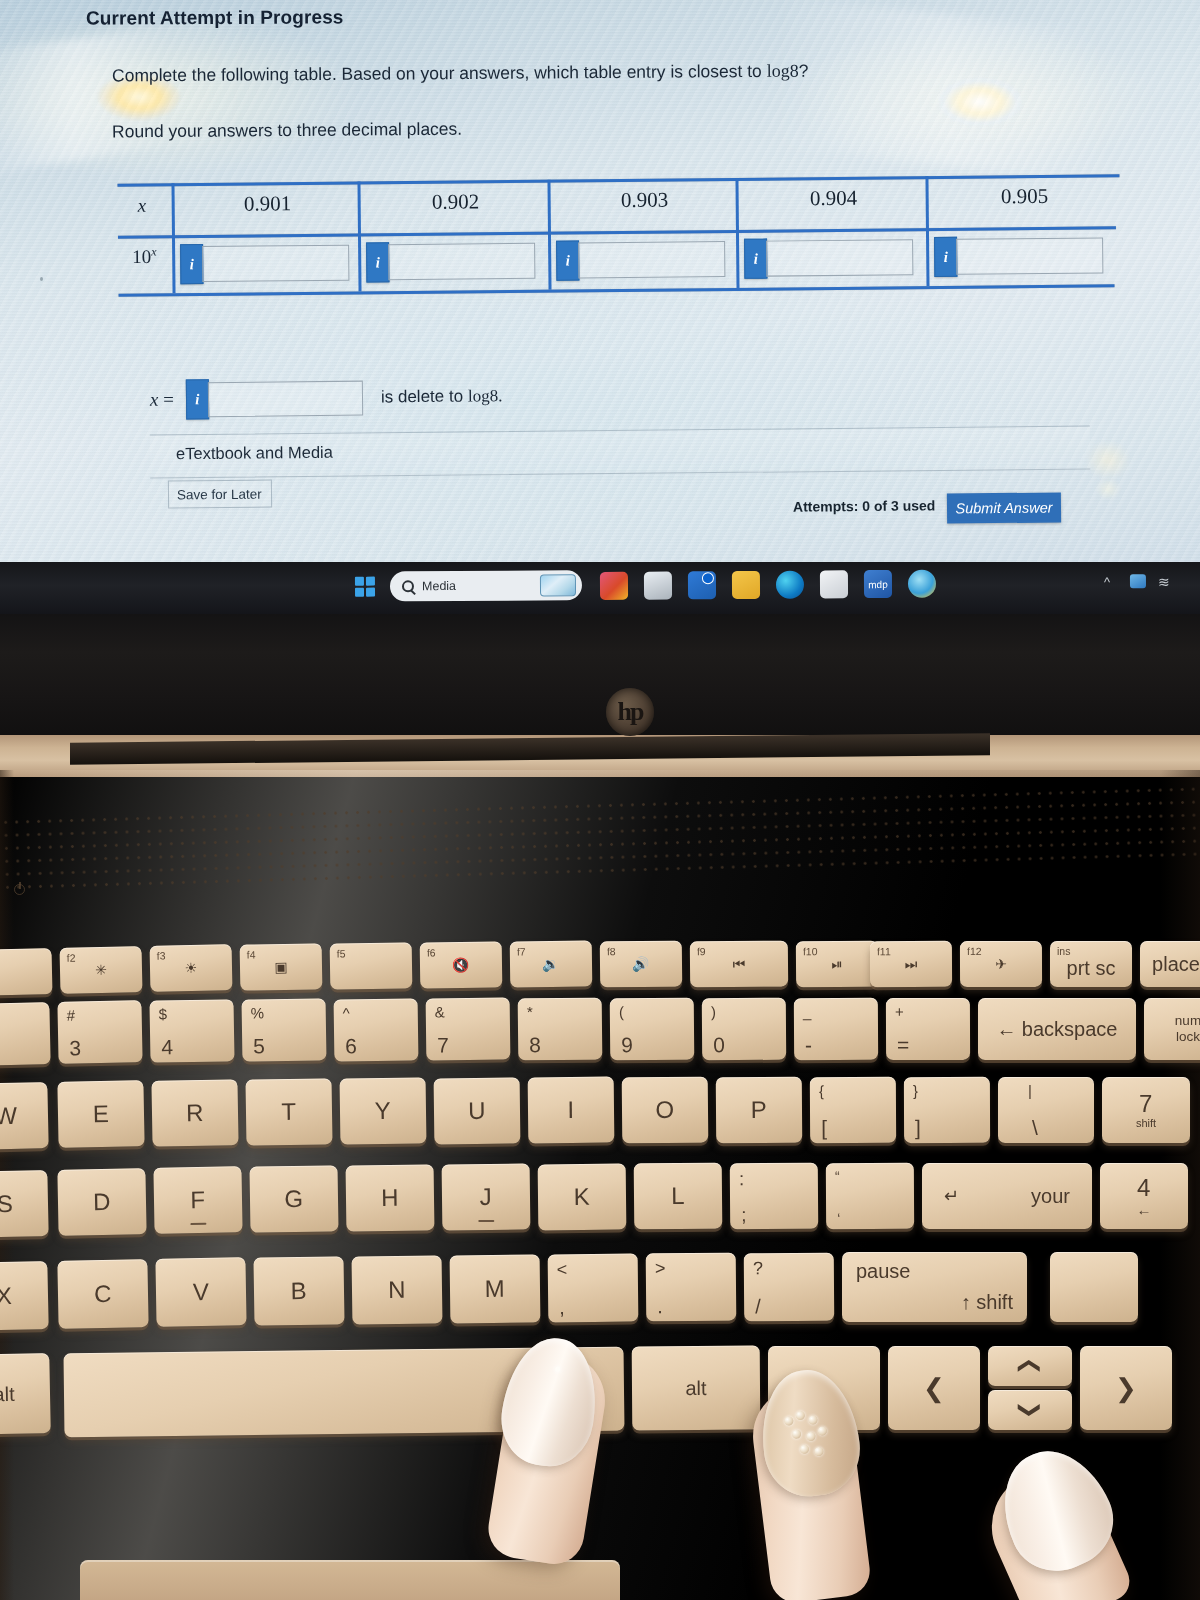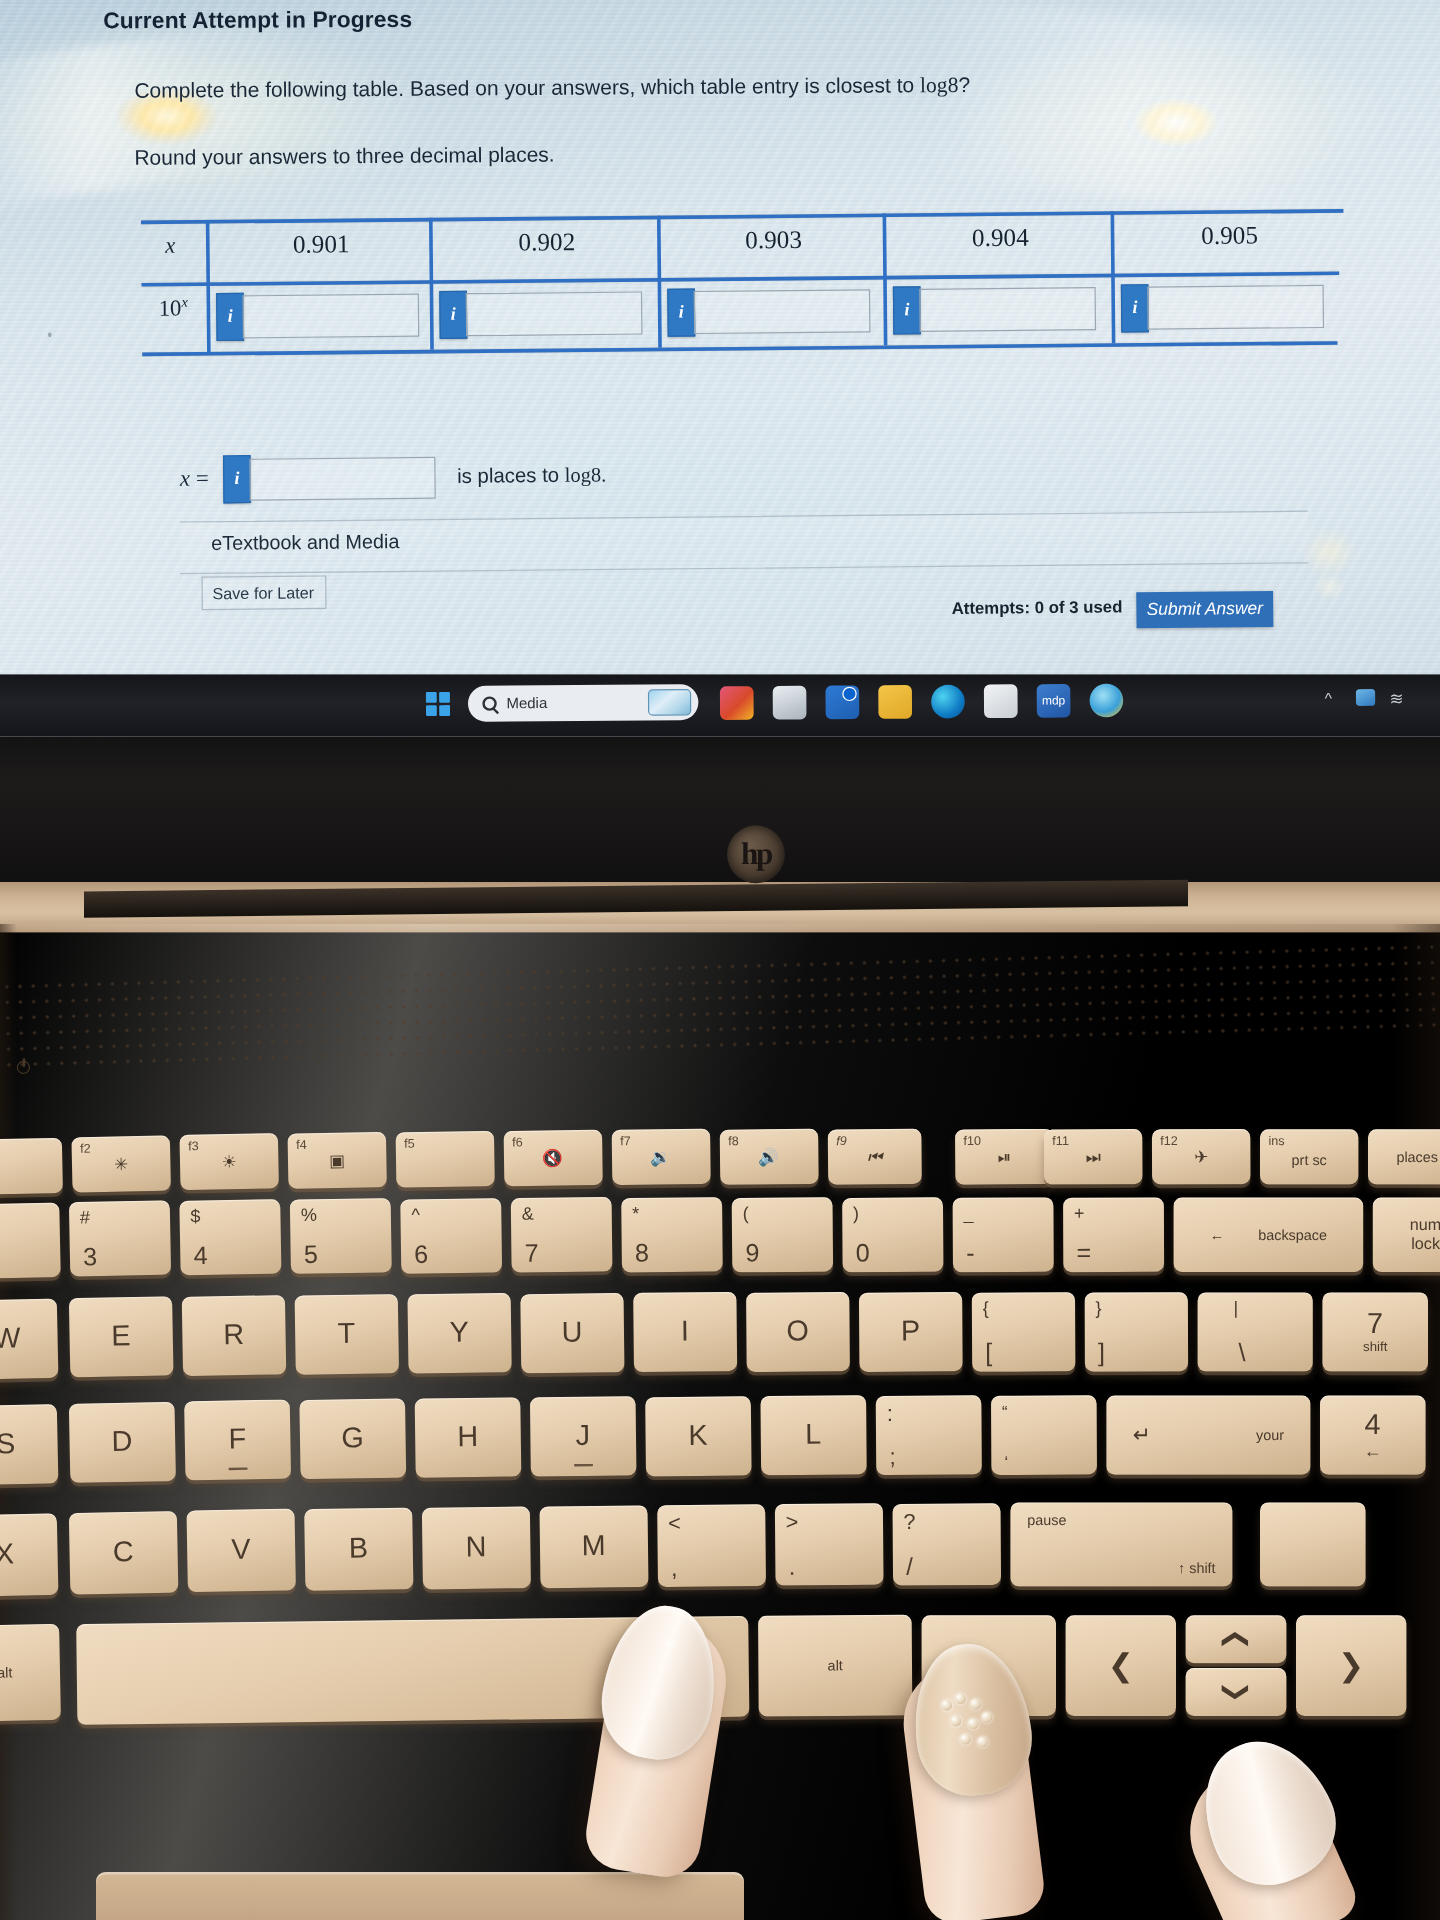--- a/index.html
+++ b/index.html
@@ -195,21 +195,21 @@
   .kr { position:absolute; left:0; width:1200px; }
   .key {
     position:absolute;
     background: linear-gradient(168deg, #f0dcc1 0%, #e6cfb0 40%, #d9bf9d 72%, #cdb28e 100%);
     border-radius:7px;
     box-shadow: 0 3px 0 rgba(120,95,70,.55), 0 5px 7px rgba(90,70,50,.40), inset 0 1px 0 rgba(255,255,255,.45);
     color:#4a3a2c; font-size:15px; display:flex; align-items:center; justify-content:center;
     overflow:hidden;
   }
   .key .kmain { font-size:24px; font-weight:400; color:#4a3a2c; letter-spacing:.5px; }
-  .key .klbl { font-size:12px; color:#4a3a2c; }
+  .key .klbl { font-size:20px; color:#4a3a2c; }
   .key.fn { }
   .key.fn .fnum { position:absolute; left:7px; top:4px; font-size:10.5px; color:#5b4836; }
   .key.fn .fico { font-size:14px; color:#4a3a2c; }
   .key.dual .top { position:absolute; left:9px; top:5px; font-size:15px; }
   .key.dual .bot { position:absolute; left:11px; bottom:3px; font-size:21px; }
   .key.two-line { flex-direction:column; line-height:1.15; }
   .key.two-line .l1 { font-size:11px; }
   .key.two-line .l2 { font-size:13.5px; }
   .homebar { position:absolute; bottom:8px; left:50%; transform:translateX(-50%); width:16px; height:2px; background:#6b5540; border-radius:1px; }
 
@@ -305,21 +305,21 @@
       <div class="icell" style="left:816px;">
         <div class="ibtn">i</div>
         <div class="ifield" style="width:147px;"></div>
       </div>
     </div>
 
     <div id="ansline">
       <span class="eq"><i>x</i><span> = </span></span>
       <div class="ibtn">i</div>
       <div class="ifield"></div>
-      <span class="tail"><span>is places to </span><span class="mathit">log8.</span></span>
+      <span class="tail"><span>is delete to </span><span class="mathit">log8.</span></span>
     </div>
 
     <div class="band" id="etext-band">
       <div id="etext-label">eTextbook and Media</div>
     </div>
 
     <div id="save-btn">Save for Later</div>
     <div id="attempts">Attempts: 0 of 3 used</div>
     <div id="submit-btn">Submit Answer</div>
   </div>
@@ -395,21 +395,21 @@
       <span class="fico">🔇</span>
     </div>
     <div class="key fn" style="left:510px; top:8px; width:82px; height:46px; transform:rotate(-0.7deg);">
       <span class="fnum">f7</span>
       <span class="fico">🔉</span>
     </div>
     <div class="key fn" style="left:600px; top:8px; width:82px; height:46px; transform:rotate(-0.6deg);">
       <span class="fnum">f8</span>
       <span class="fico">🔊</span>
     </div>
-    <div class="key fn" style="left:690px; top:8px; width:78px; height:46px; transform:rotate(-0.5deg);font-style:italic;">
+    <div class="key fn" style="left:690px; top:8px; width:98px; height:46px; transform:rotate(-0.5deg);">
       <span class="fnum">f9</span>
       <span class="fico">⏮</span>
     </div>
     <div class="key fn" style="left:780px; top:8px; width:82px; height:46px; transform:rotate(-0.4deg);margin-left:16px;">
       <span class="fnum">f10</span>
       <span class="fico">⏯</span>
     </div>
     <div class="key fn" style="left:870px; top:8px; width:82px; height:46px; transform:rotate(-0.3deg);">
       <span class="fnum">f11</span>
       <span class="fico">⏭</span>

